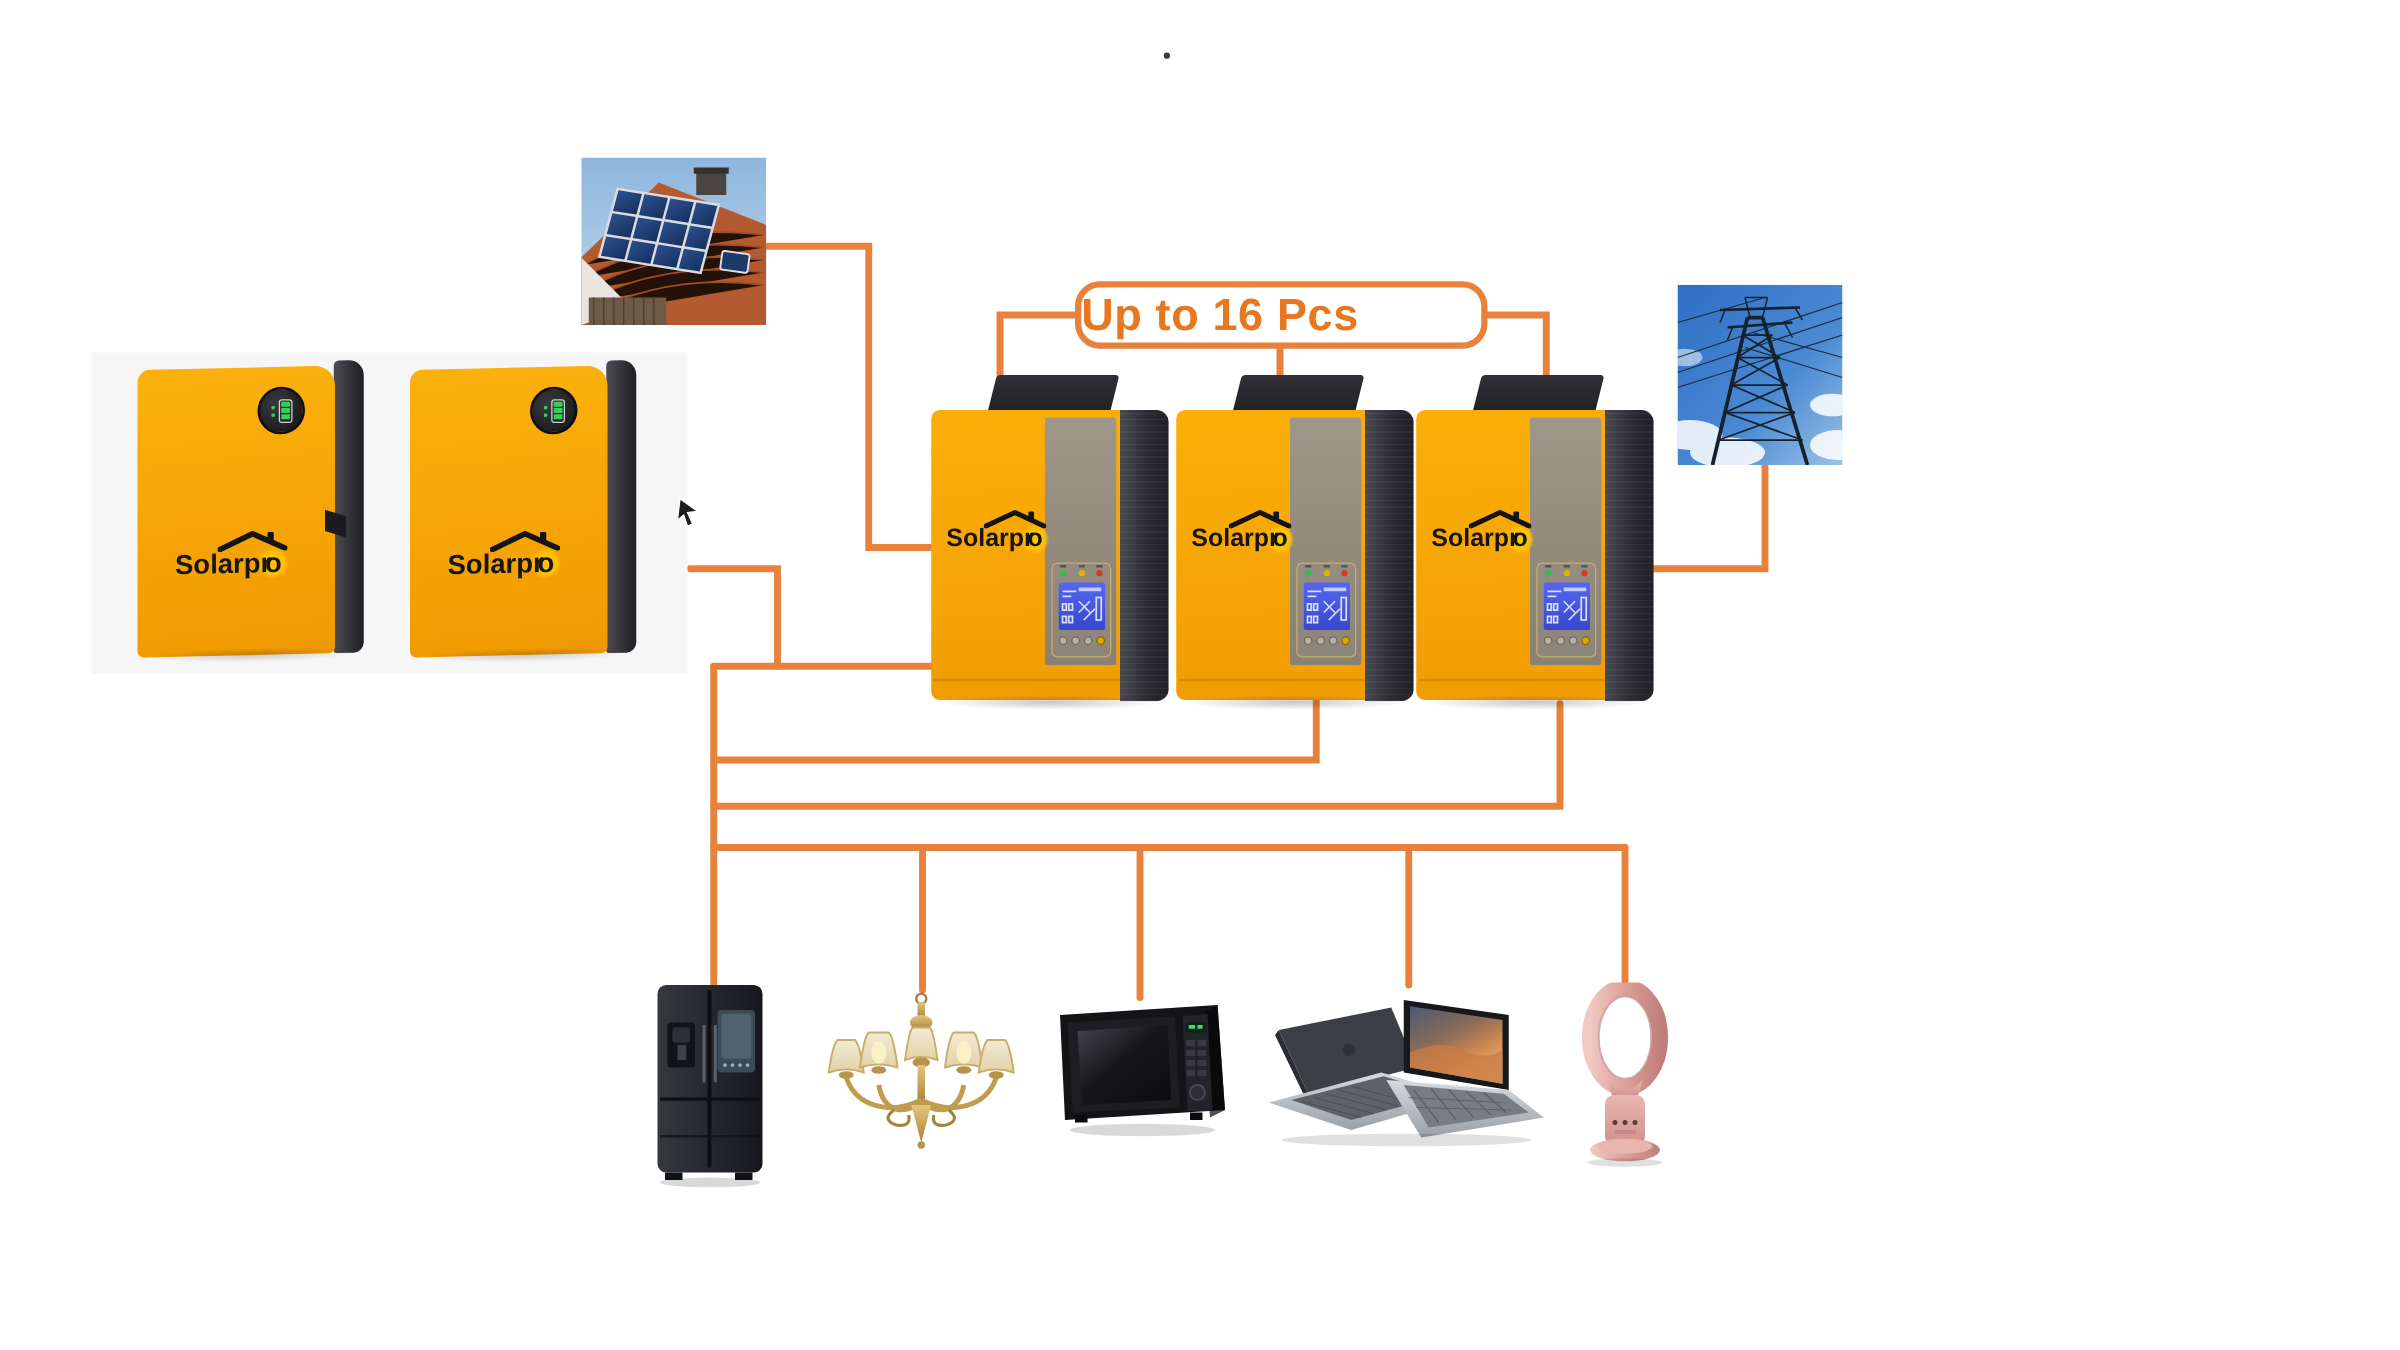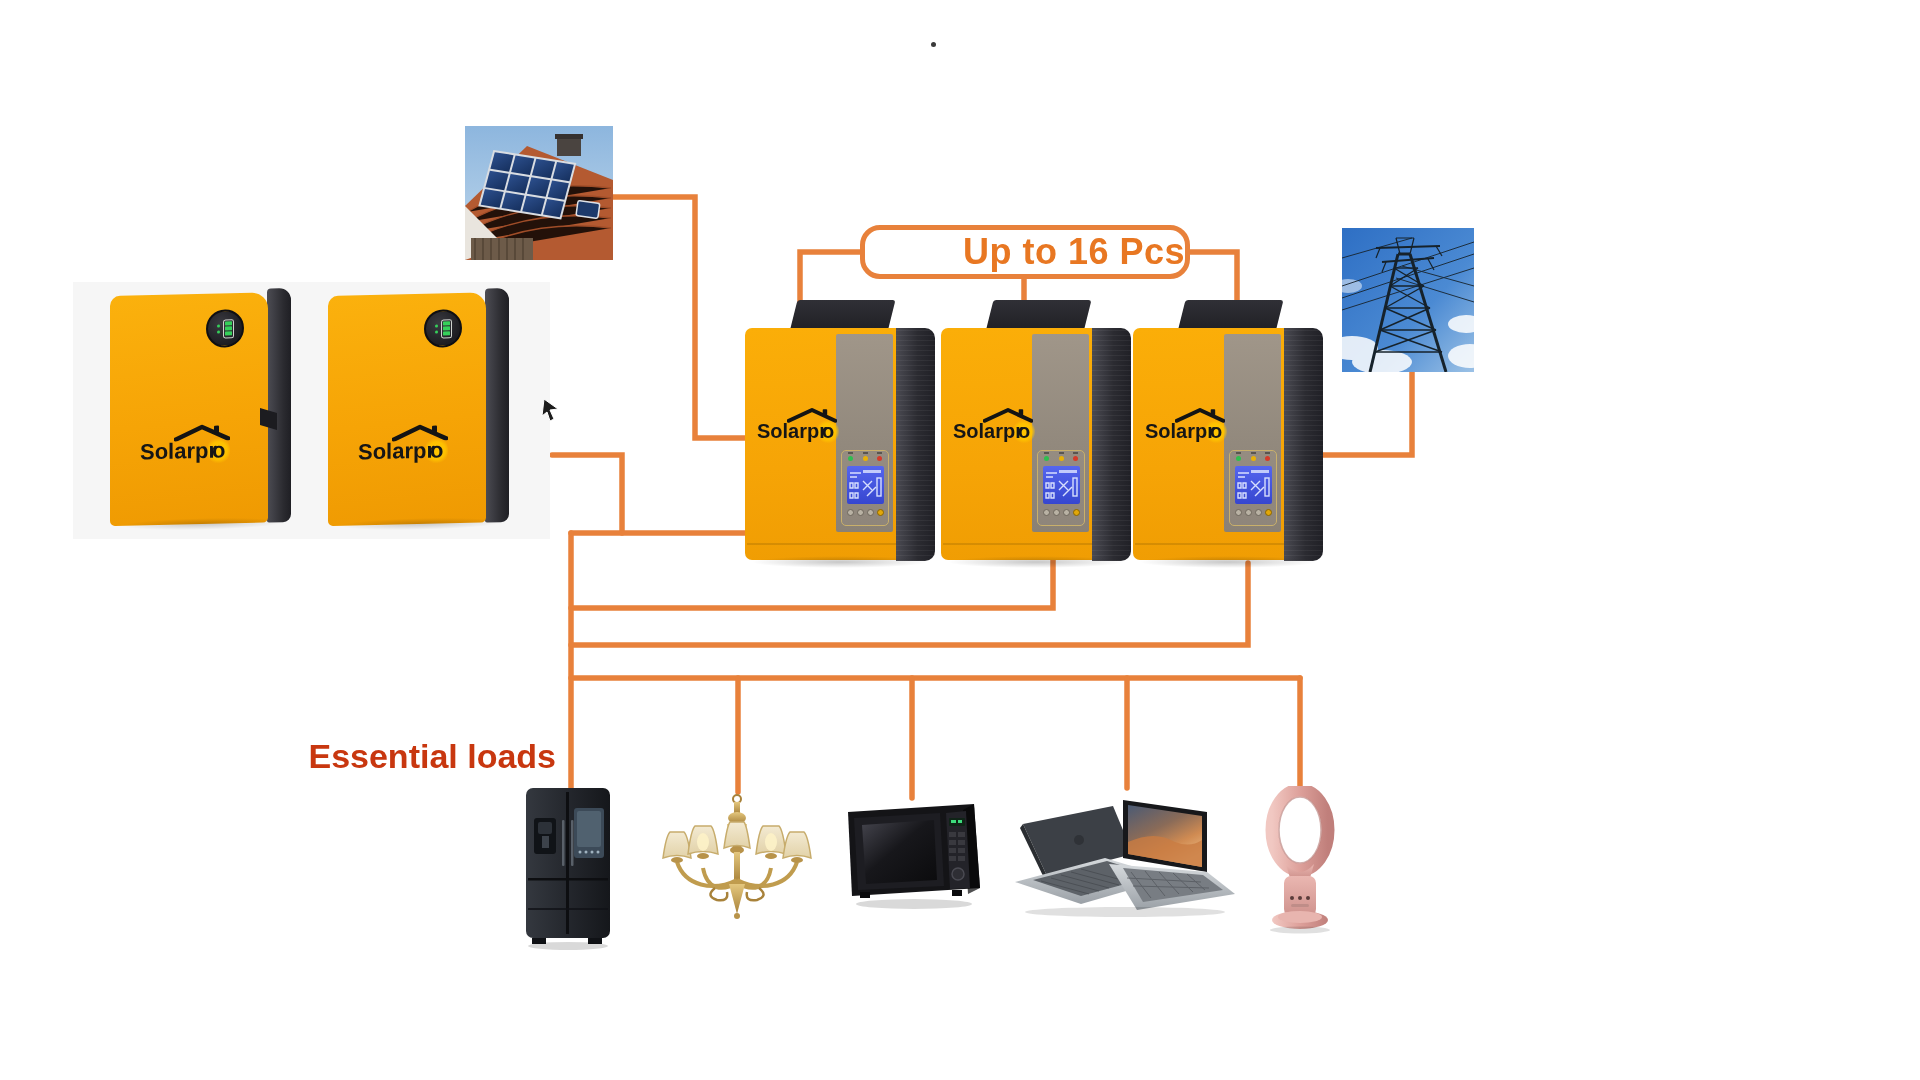--- a/index.html
+++ b/index.html
@@ -7,21 +7,21 @@
   body { font-family:"Liberation Sans", sans-serif; }
   .canvas { position:relative; width:1920px; height:1080px; background:#fff; overflow:hidden; }
 
   
   .connectors { position:absolute; left:0; top:0; z-index:1; }
 
   
   .callout-box {
     position:absolute; left:860px; top:225px; width:330px; height:54px; z-index:5;
     background:#fff; border:5px solid #E8813B; border-radius:20px;
-    display:flex; align-items:center; justify-content:flex-end;
+    display:flex; align-items:center; justify-content:flex-start;
     color:#E87722; font-size:36px; font-weight:bold; letter-spacing:.5px;
   }
 
   
   .battery-caption {
     position:absolute; left:130px; top:538px; width:420px; text-align:center; z-index:4;
     color:#C32517; font-size:33px; font-weight:bold;
   }
   .loads-caption {
     position:absolute; left:296px; top:737px; width:260px; text-align:right; z-index:4;
@@ -432,21 +432,20 @@
     </div>
     <div class="logo">
       <svg class="roof-icon" width="50" height="17" viewBox="0 0 56 18">
         <path d="M2,16 L28,4 L54,16" stroke="#141414" stroke-width="4.5" fill="none" stroke-linecap="round" stroke-linejoin="round"></path>
         <rect x="40" y="3" width="5" height="7" rx="1" fill="#141414"></rect>
       </svg><span>Solarpr</span><span class="logo-o" style="margin-left:-5px;">o</span>
     </div>
     <div class="shadow"></div>
   </div>
 
-  <div class="loads-caption">Essential loads</div>
 
   <div class="appliance" style="left:522px; top:786px;">
     <svg width="92" height="164" viewBox="0 0 92 164">
       <defs>
           <linearGradient id="fr" x1="0" y1="0" x2="1" y2="0">
         <stop offset="0" stop-color="#34383f"></stop>
             <stop offset=".5" stop-color="#24272d"></stop>
             <stop offset="1" stop-color="#15171b"></stop>
           </linearGradient>
         </defs>

